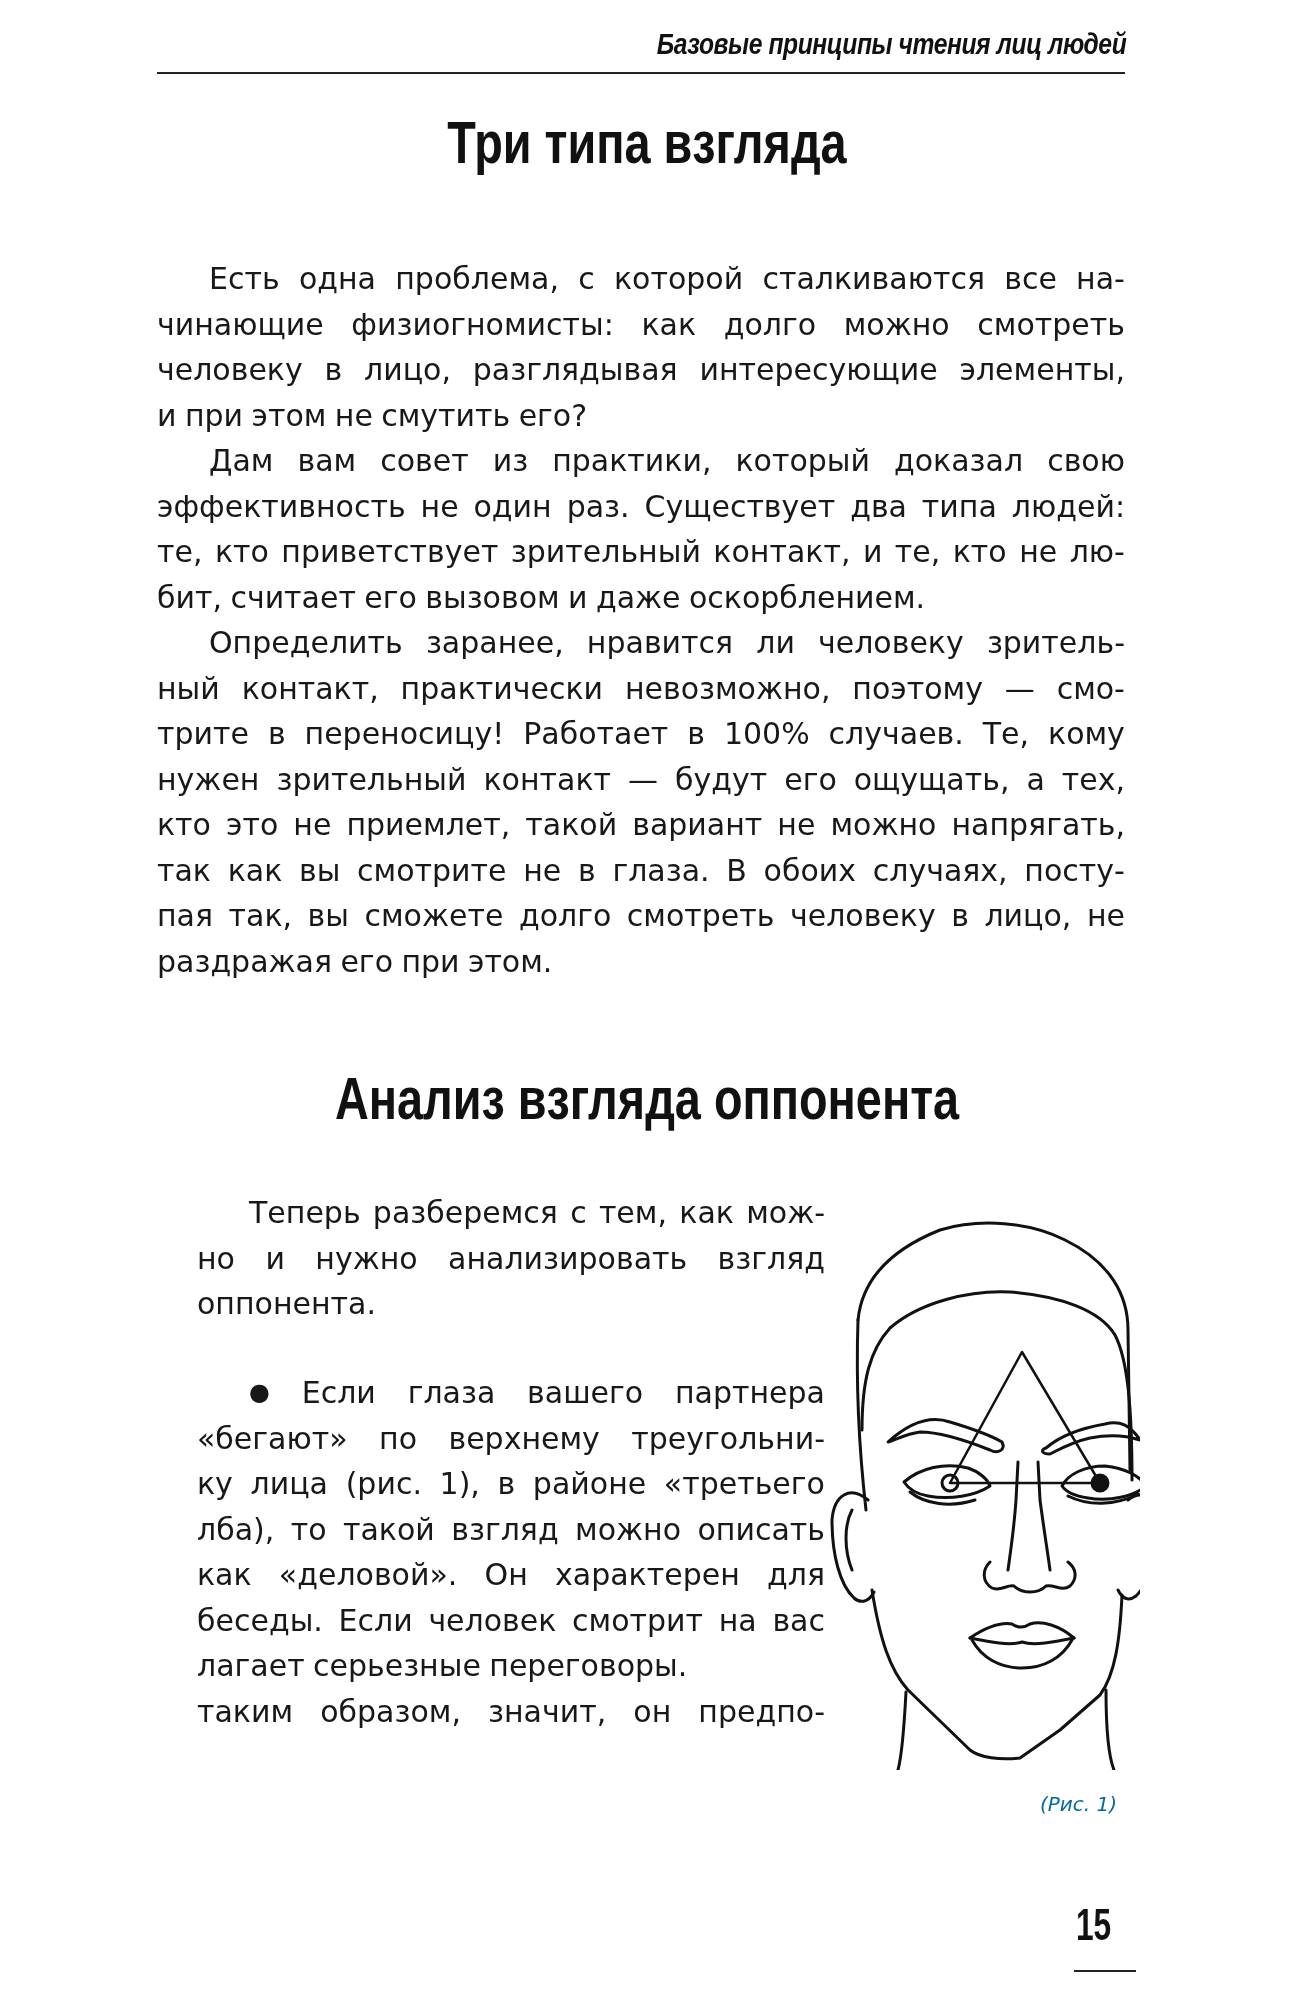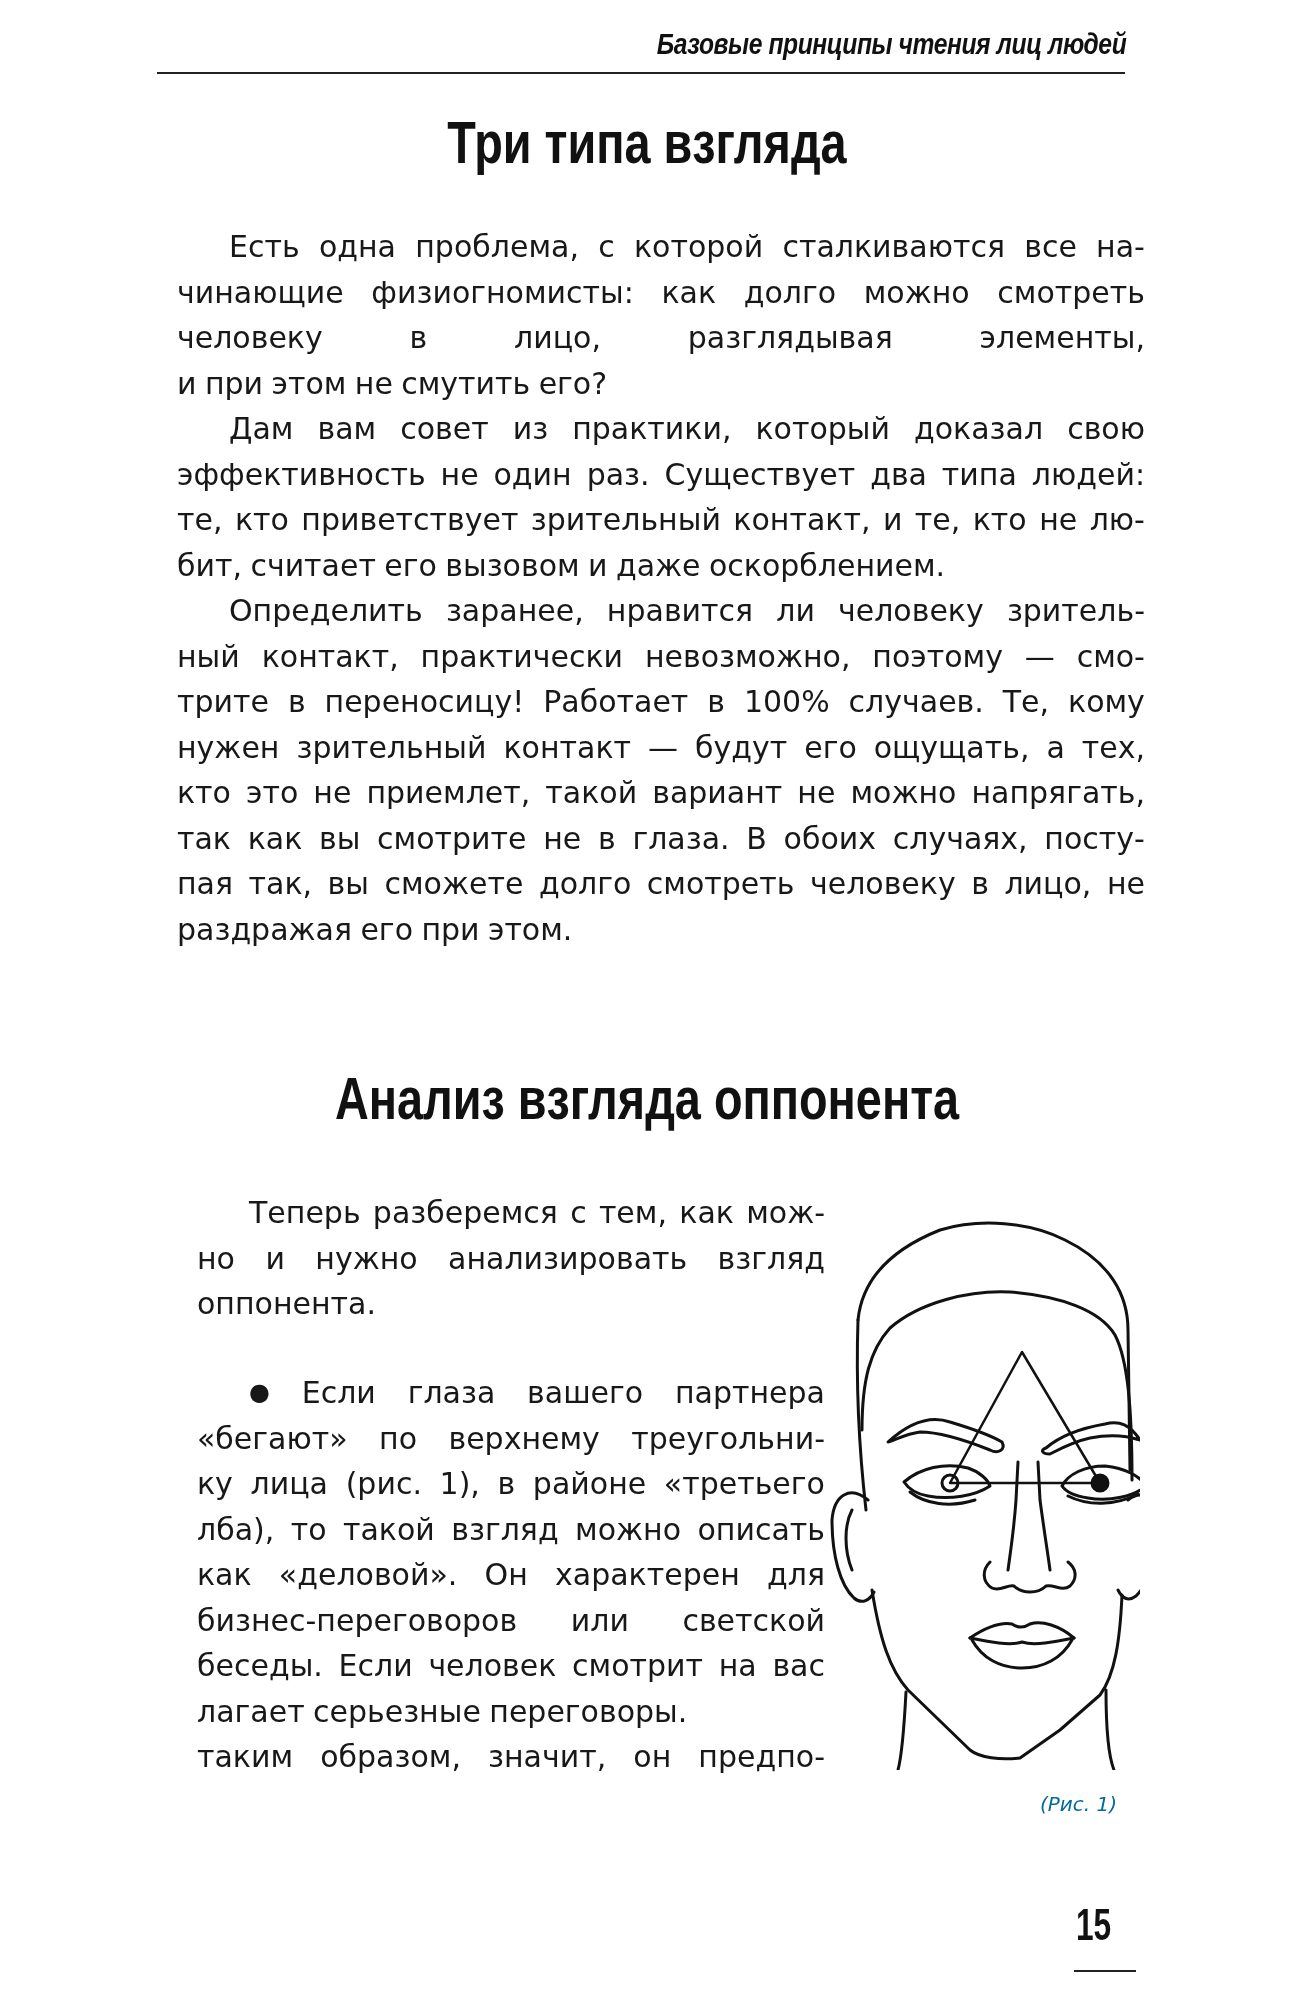--- a/index.html
+++ b/index.html
@@ -22,21 +22,21 @@
     }
     #title1 { top: 108px; }
     #title2 { top: 1064px; }
 
     .body-text {
       position: absolute; left: 157px; width: 968px;
       font-family: "DejaVu Sans", sans-serif; font-size: 30px; line-height: 45.5px;
       text-align: justify; color: #181818;
     }
 
-    #section1 { top: 224px; margin-left: 20px; }
+    #section1 { top: 256px; }
 
     .col-text {
       position: absolute; left: 157px; width: 628px;
       font-family: "DejaVu Sans", sans-serif; font-size: 30px; line-height: 45.5px;
       color: #181818;
       margin-left: 40px;
     }
     #intro { top: 1190px; }
     #bullet-para { top: 1370px; }
 
@@ -87,20 +87,21 @@
           <span>как</span>
           <span>долго</span>
           <span>можно</span>
           <span>смотреть</span>
         </div>
         <div class="jl">
           <span>человеку</span>
           <span>в</span>
           <span>лицо,</span>
           <span>разглядывая</span>
+          <span>интересующие</span>
           <span>элементы,</span>
         </div>
         <div class="jl last">
           <span>и</span>
           <span>при</span>
           <span>этом</span>
           <span>не</span>
           <span>смутить</span>
           <span>его?</span>
         </div>
@@ -287,25 +288,20 @@
         <span>описать</span>
       </div>
       <div class="jl">
         <span>как</span>
         <span>«деловой».</span>
         <span>Он</span>
         <span>характерен</span>
         <span>для</span>
       </div>
       <div class="jl">
-        <span>бизнес-переговоров</span>
-        <span>или</span>
-        <span>светской</span>
-      </div>
-      <div class="jl">
         <span>беседы.</span>
         <span>Если</span>
         <span>человек</span>
         <span>смотрит</span>
         <span>на</span>
         <span>вас</span>
       </div>
       <div class="jl last">
         <span>лагает</span>
         <span>серьезные</span>

